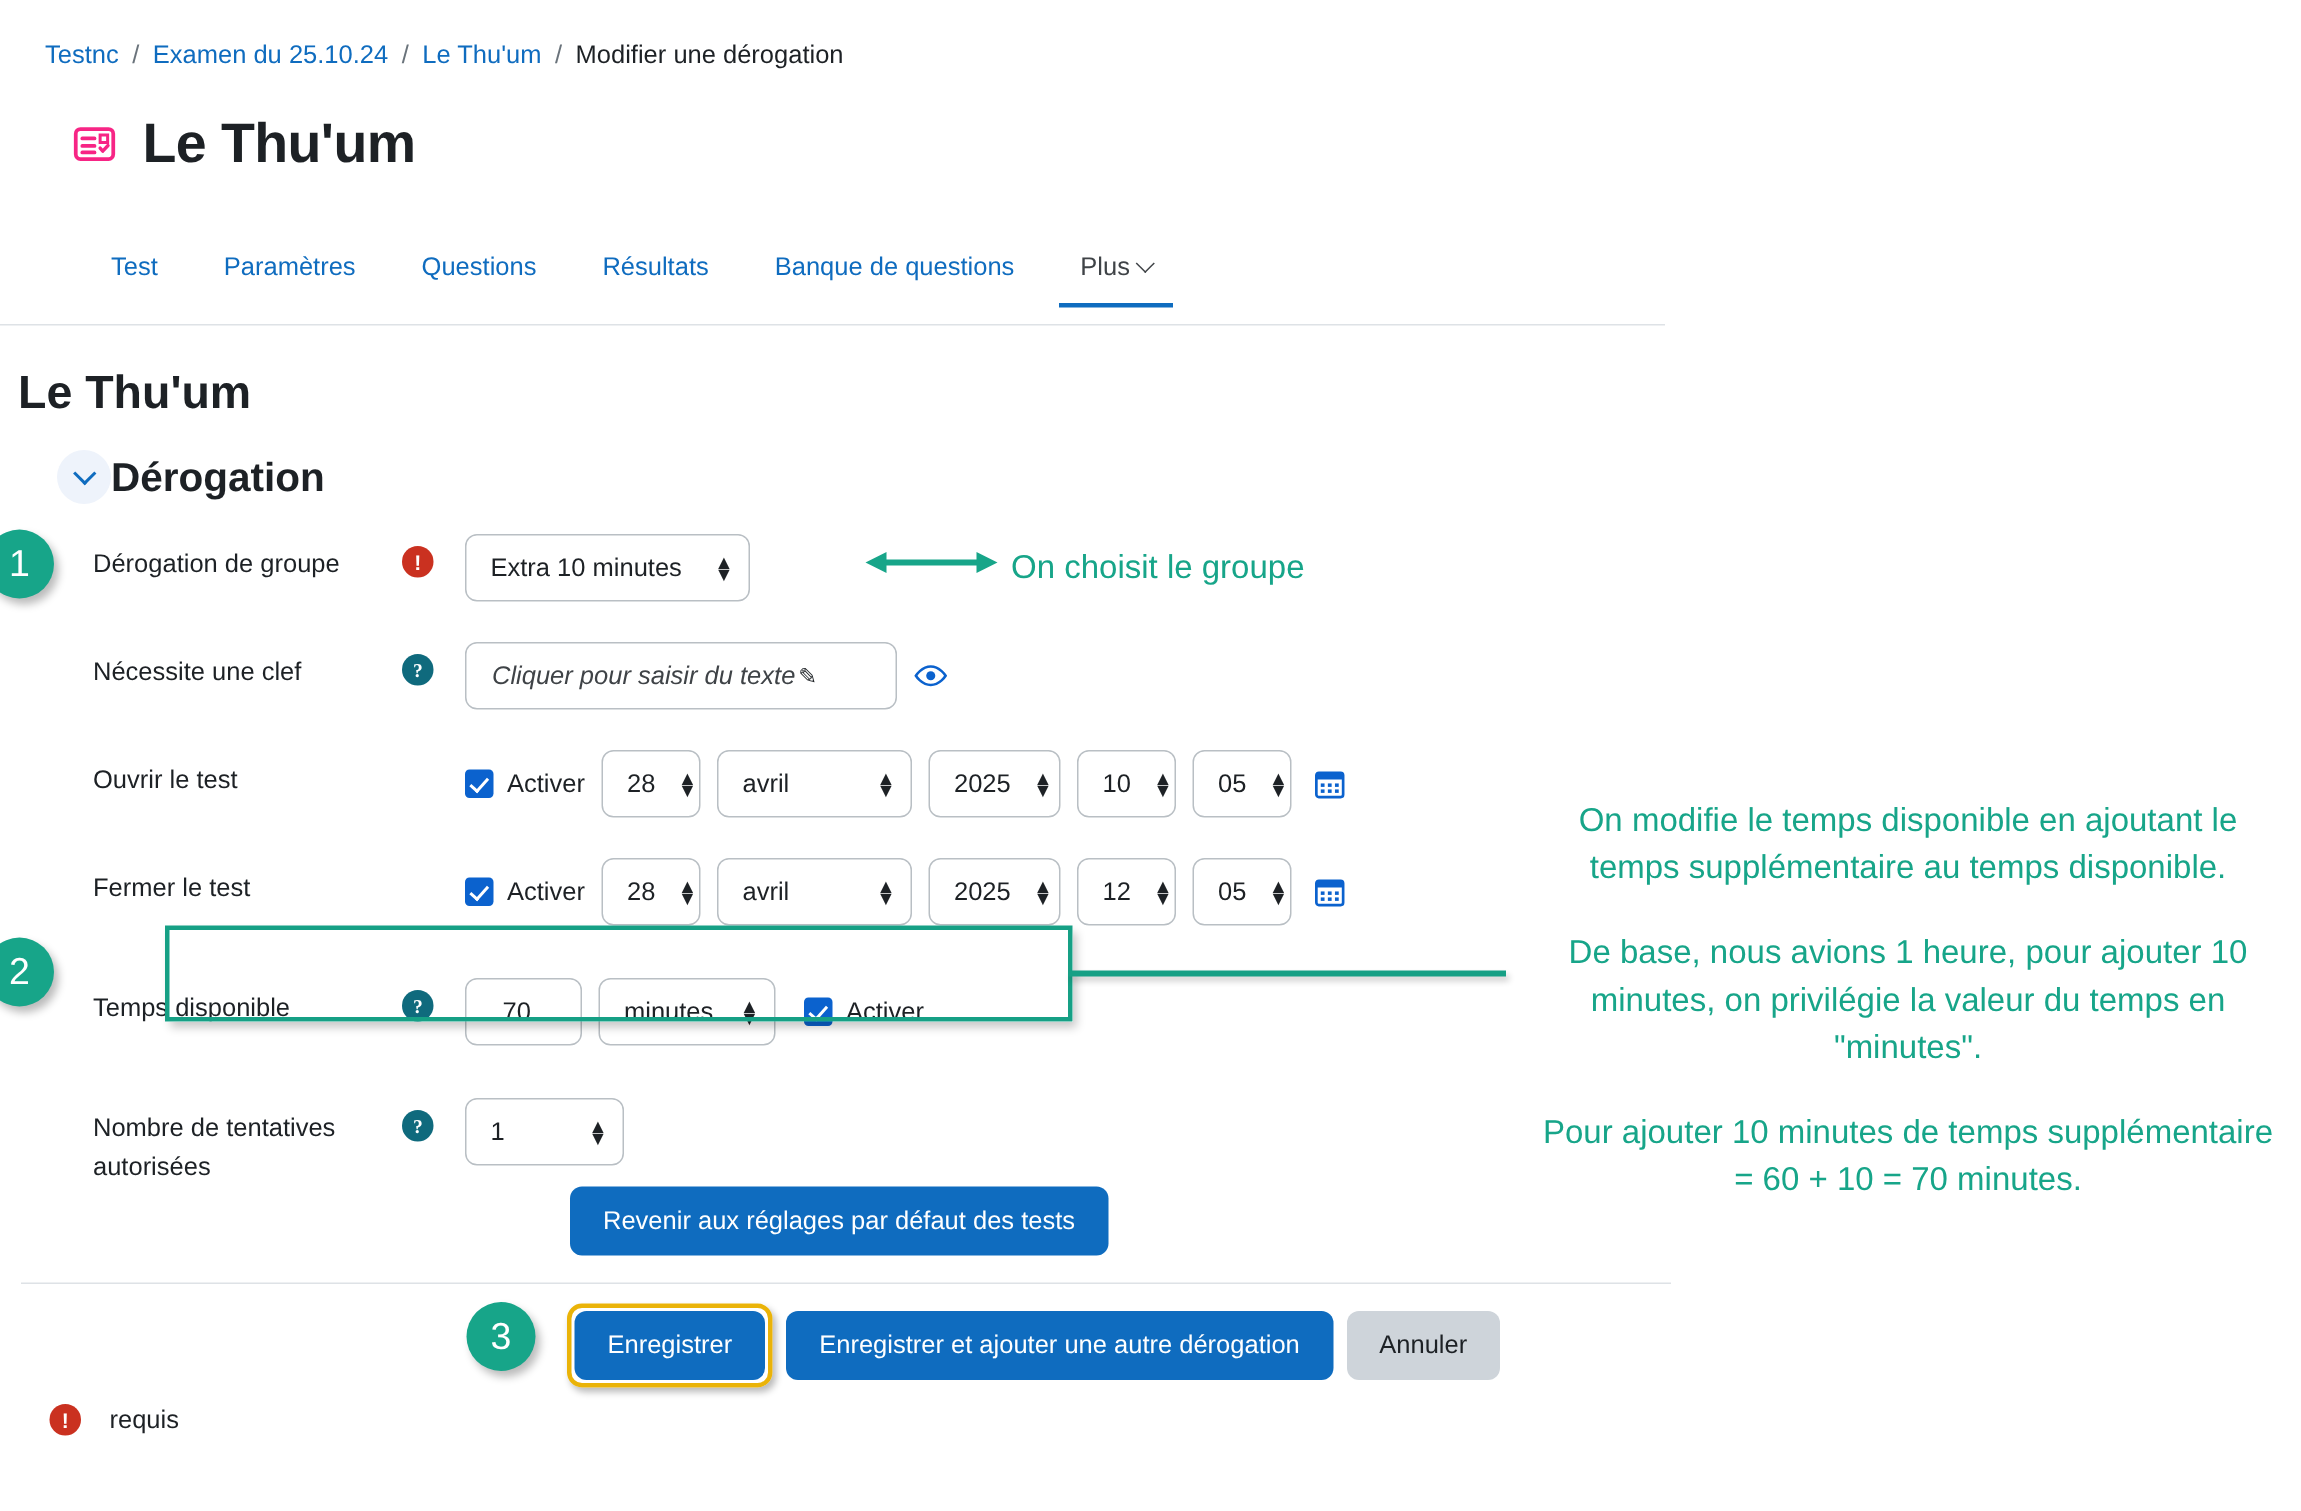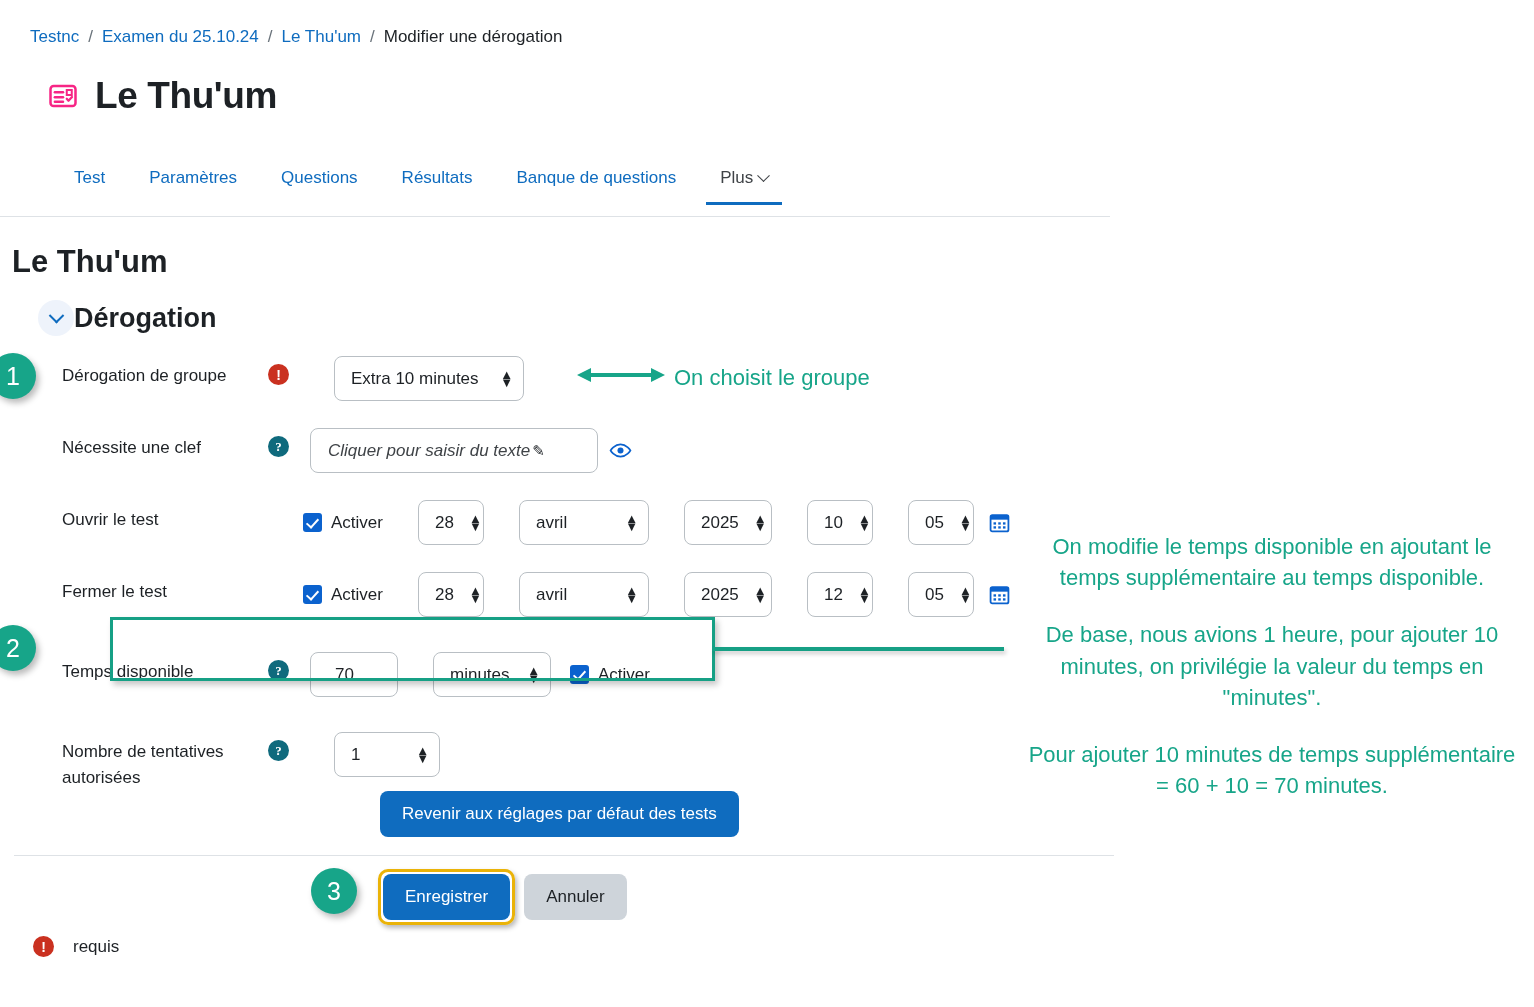--- a/index.html
+++ b/index.html
@@ -173,21 +173,20 @@
     background: #fff;
     color: #1d2125;
     font-size: 17px;
     font-family: "Liberation Sans", sans-serif;
     display: inline-flex; align-items: center;
     padding: 0 10px 0 16px;
     cursor: pointer;
     justify-content: space-between;
     gap: 15px;
     white-space: nowrap;
-    margin-left: 24px;
   }
   .sel .arrows {
     display: inline-flex; flex-direction: column;
     line-height: 0.55; font-size: 13px; color: #1d2125;
     font-weight: bold;
   }
   .txtin {
     height: 45px;
     border: 1px solid #b9bfc4;
     border-radius: 8px;
@@ -530,21 +529,21 @@
       </span>
     </div>
   </div>
 
   <div class="frow" style="margin-top:22px;">
     <div class="flabel">Temps disponible</div>
     <div class="fhint">
         <span class="badge-q">?</span>
       </div>
     <div class="fctrl">
-      <input class="txtin" style="width: 88px; padding-left: 24px;" value="70">
+      <input class="txtin" style="width: 78px; padding-left: 24px;" value="70">
       <div class="sel" style="width:118px;">
         <span>minutes</span>
         <span class="arrows">
             <span>▲</span>
             <span>▼</span>
           </span>
       </div>
       <label class="cbwrap" style="margin-left:8px;">
         <span class="cbox"></span>
         <span class="cblabel">Activer</span>
@@ -572,20 +571,21 @@
 <div class="default-btn-wrap">
   <button class="btn btn-primary">Revenir aux réglages par défaut des tests</button>
 </div>
 
 <div class="divider"></div>
 
 <div class="action-bar">
   <span class="save-highlight">
     <button class="btn btn-primary">Enregistrer</button>
   </span>
+  <button class="btn btn-primary">Enregistrer et ajouter une autre dérogation</button>
   <button class="btn btn-secondary">Annuler</button>
 </div>
 
 <div class="requis">
   <span class="badge-req">!</span>
   <span>requis</span>
 </div>
 
 <div class="anno-badge" id="badge1">1</div>
 <div class="anno-badge" id="badge2">2</div>

